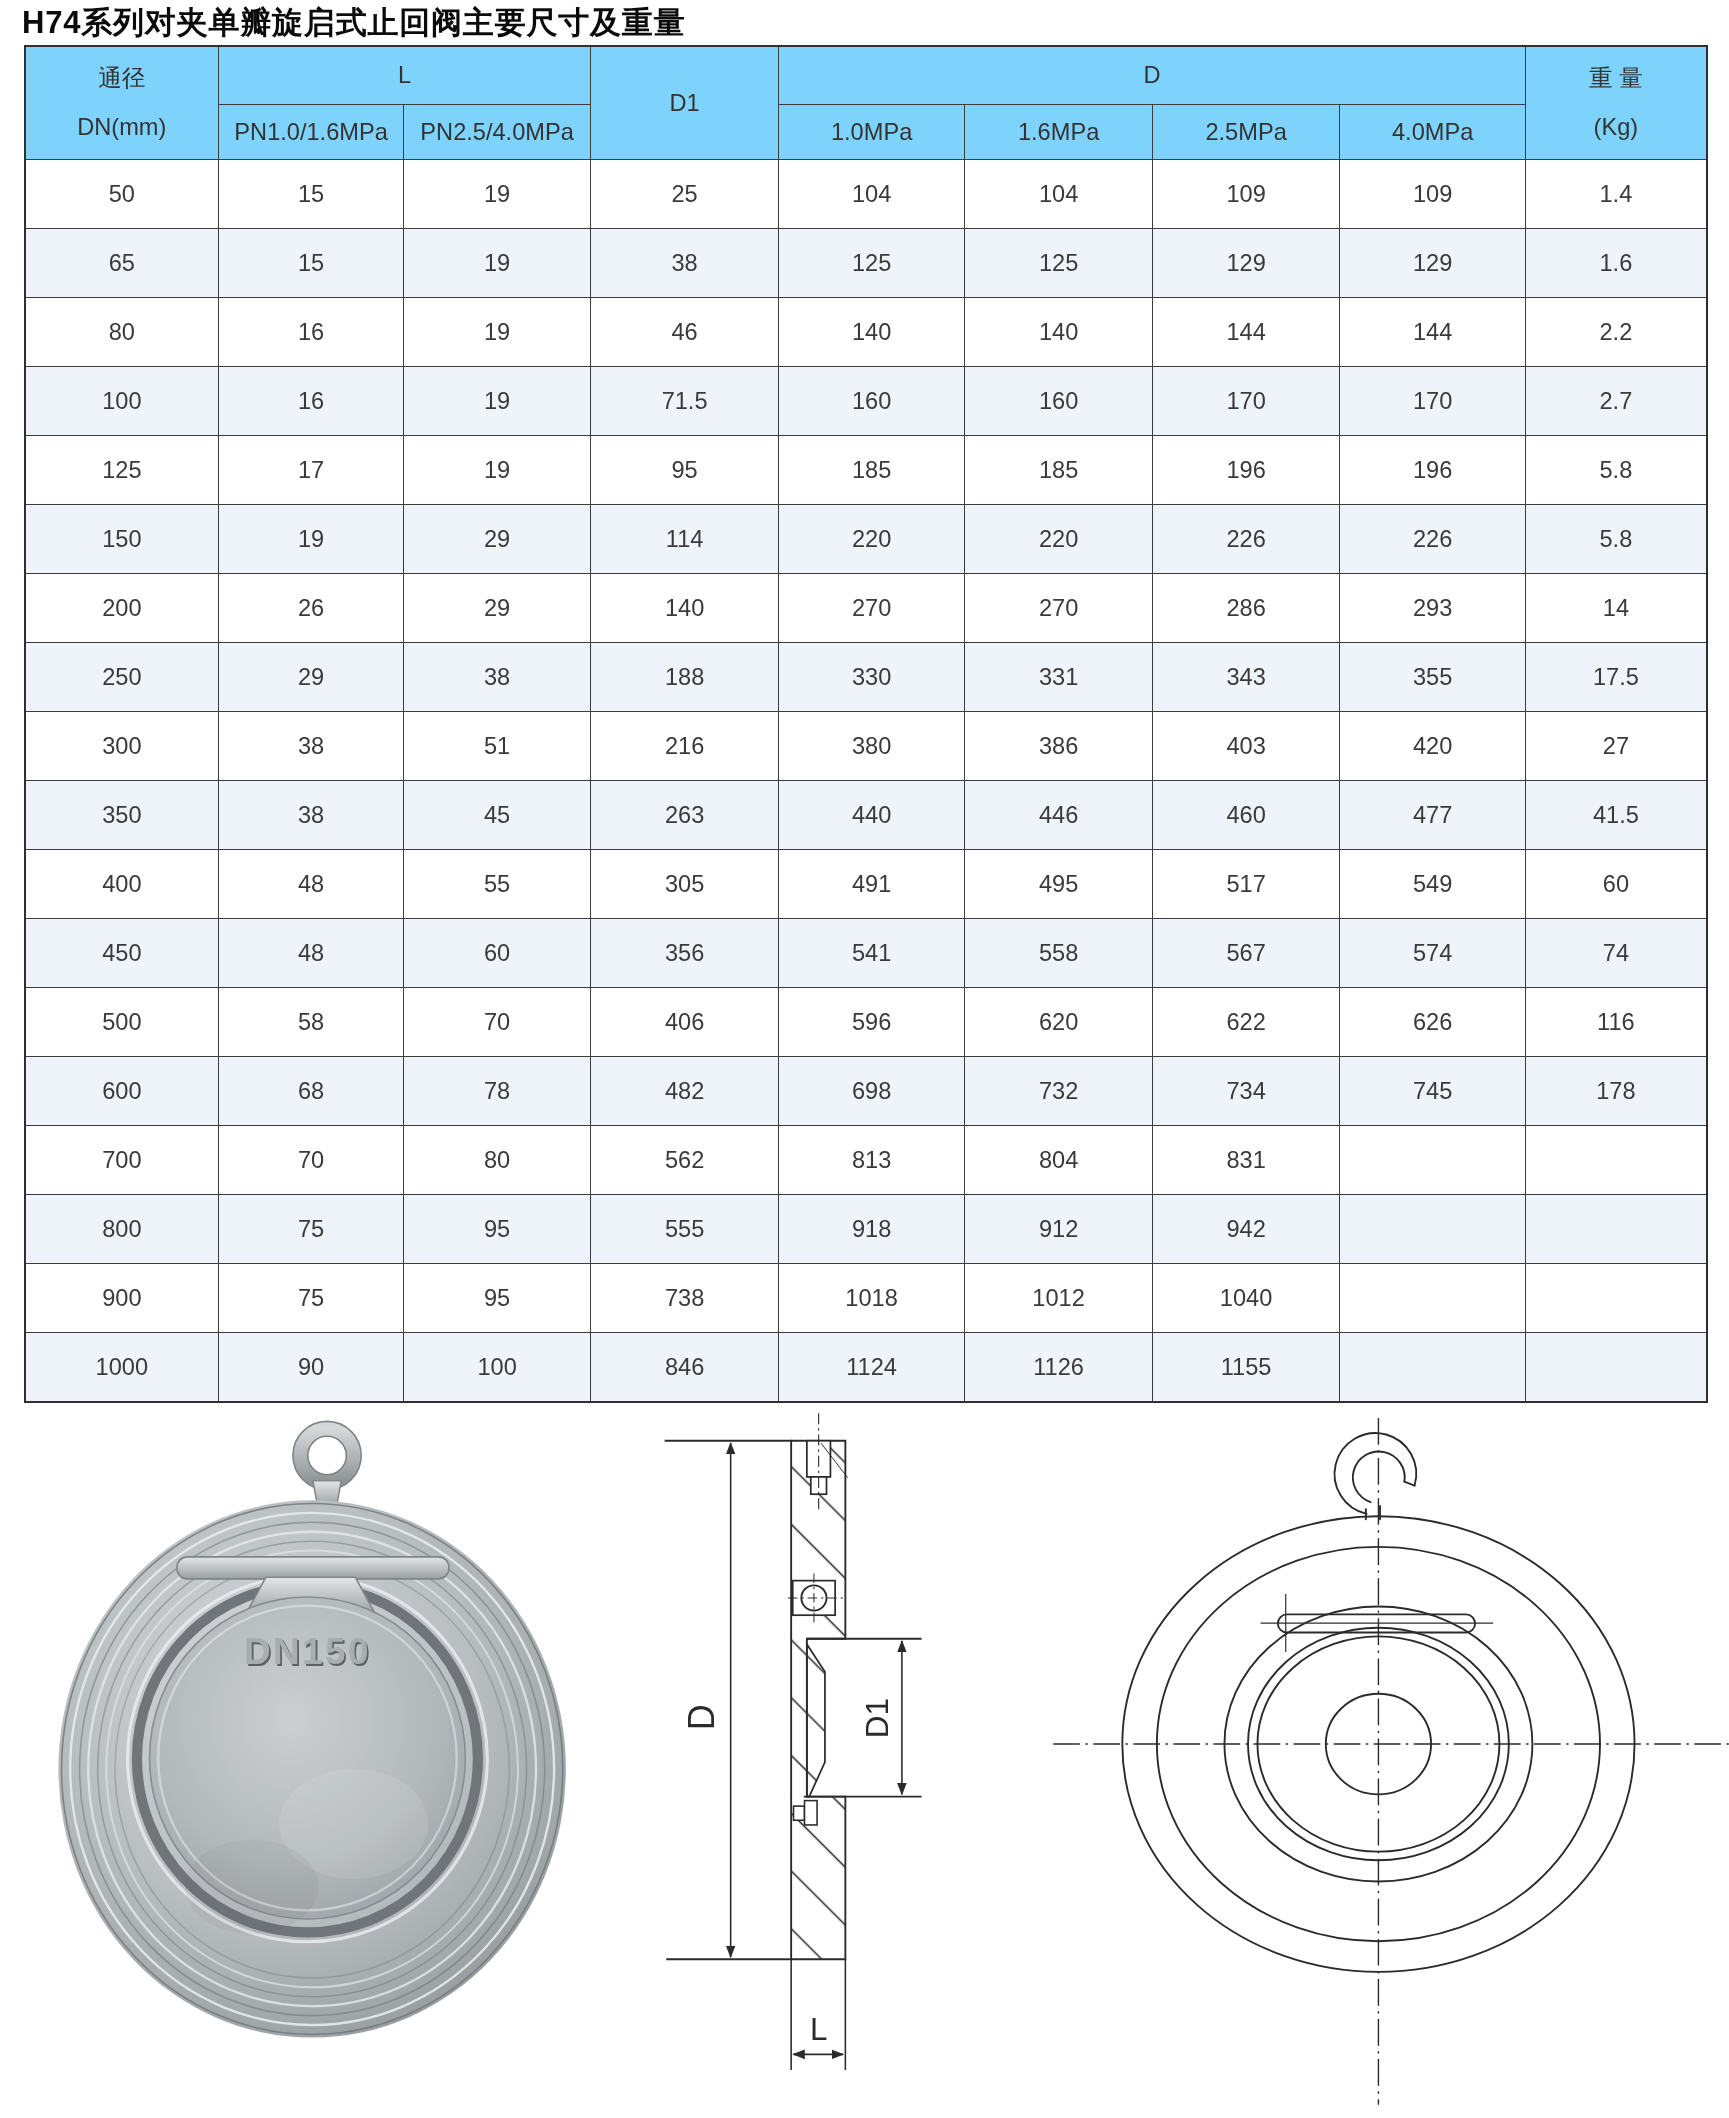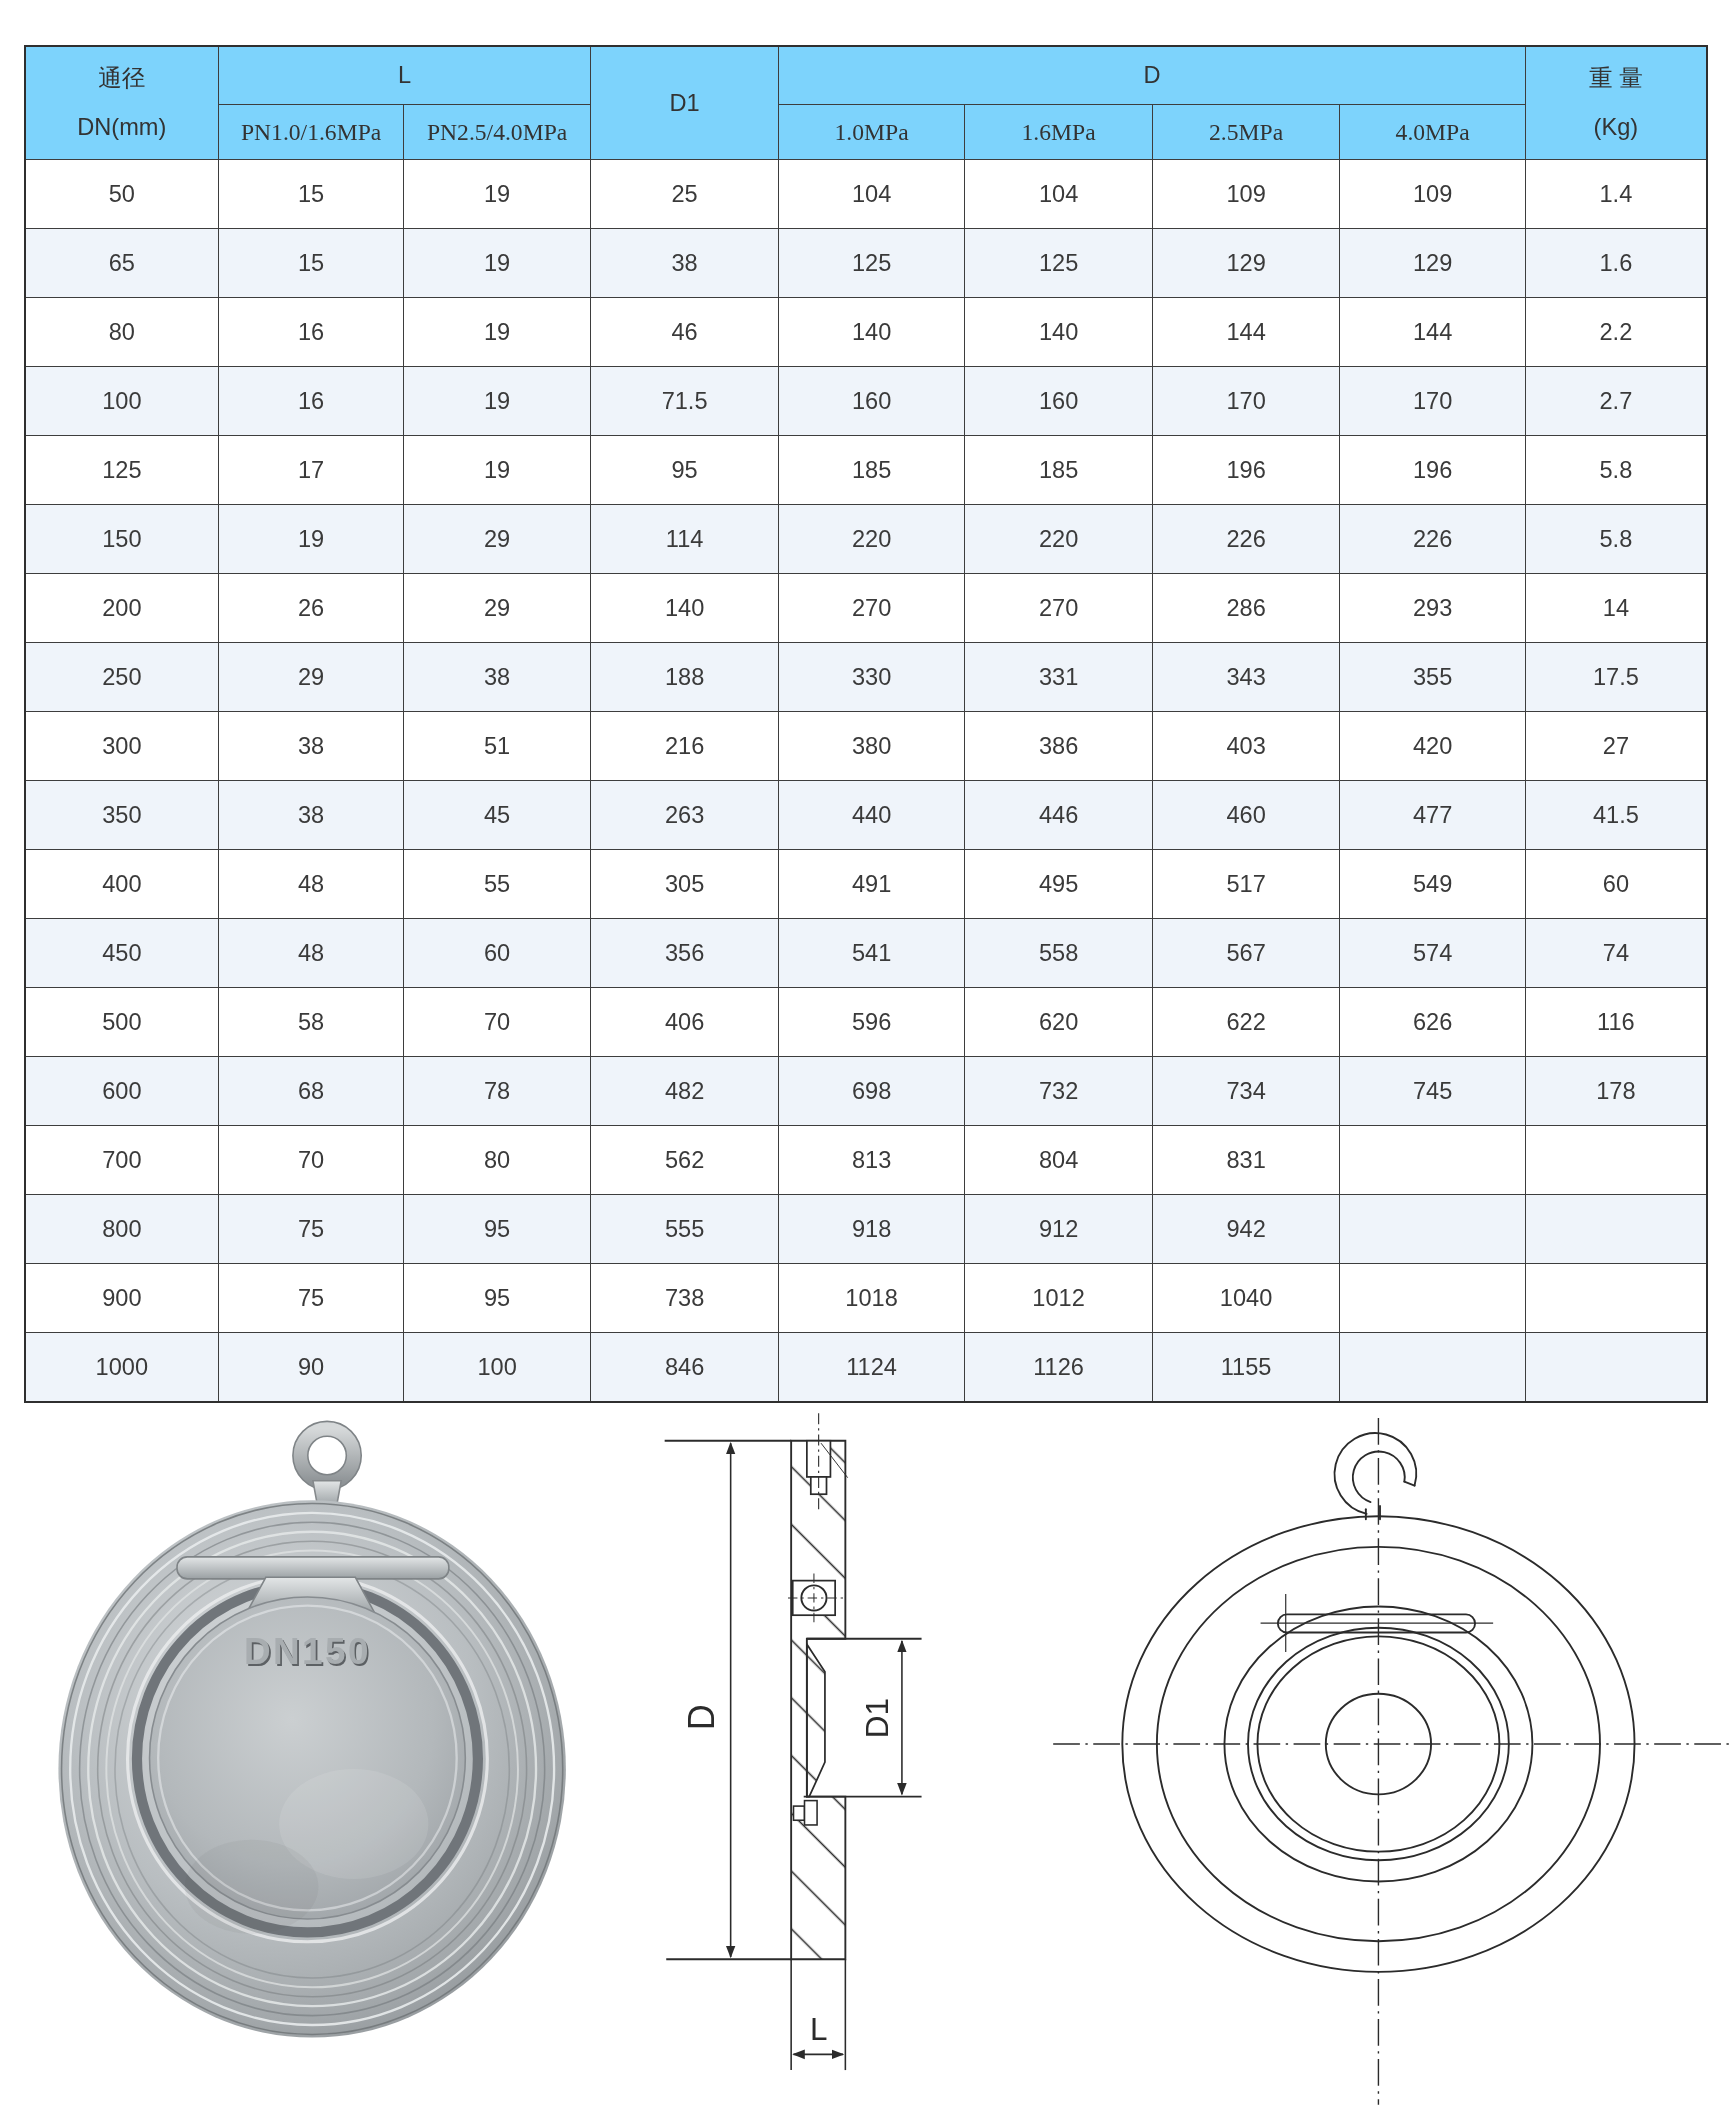--- a/index.html
+++ b/index.html
@@ -17,39 +17,40 @@
     border-collapse:collapse;table-layout:fixed;
     border:2.4px solid #2f2f2f;
   }
   table.spec th, table.spec td{
     border:1.6px solid #3d3d3d;
     text-align:center;vertical-align:middle;
     padding:0;color:#3a3a3a;font-weight:400;
   }
   table.spec th{background:#7dd3fc;font-size:23.6px;color:#333;}
   table.spec thead tr:nth-child(1) th{height:57px;}
-  table.spec thead tr:nth-child(2) th{height:54px;font-family:Liberation Serif, serif;}
+  table.spec thead tr:nth-child(2) th{height:54px;}
   table.spec tbody td{height:68px;font-size:23.6px;background:#ffffff;}
   table.spec tbody tr:nth-child(even) td{background:#eff4fa;}
   .hdr-two-line span{display:block;line-height:49px;}
   col.c1{width:194px}col.c2{width:185px}col.c3{width:187px}col.c4{width:188px}
   col.c5{width:186px}col.c6{width:188px}col.c7{width:187px}col.c8{width:186px}col.c9{width:181px}
 
   .fig{position:absolute;}
   .fig-photo{left:15.7px;top:1415px;width:597px;height:704px;}
   .fig-section{left:645px;top:1407px;width:440px;height:711px;}
   .fig-front{left:1053px;top:1407px;width:676px;height:711px;}
   svg{display:block;width:100%;height:100%;}
   .dimtext{font-family:"Liberation Sans",sans-serif;fill:#2b2b2b;}
 </style>
 </head>
 <body>
 
 <div class="page">
 
+  <h1 class="title">H74系列对夹单瓣旋启式止回阀主要尺寸及重量</h1>
 
   <table class="spec">
     <colgroup>
       <col class="c1">
         <col class="c2">
         <col class="c3">
         <col class="c4">
         <col class="c5">
       <col class="c6">
         <col class="c7">

